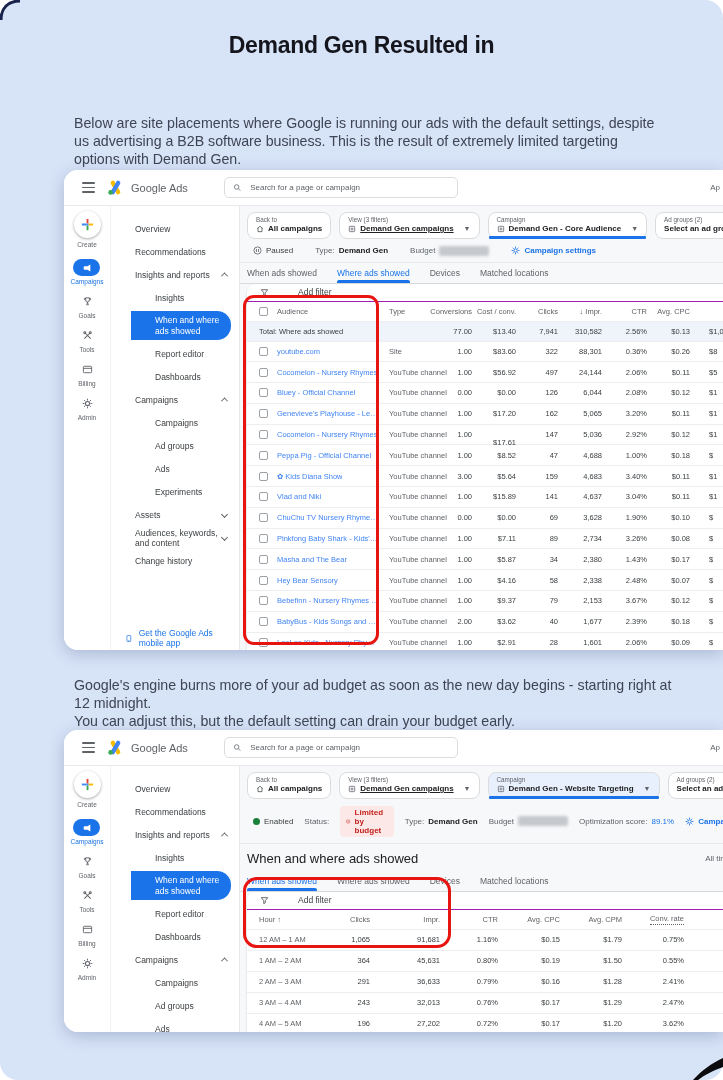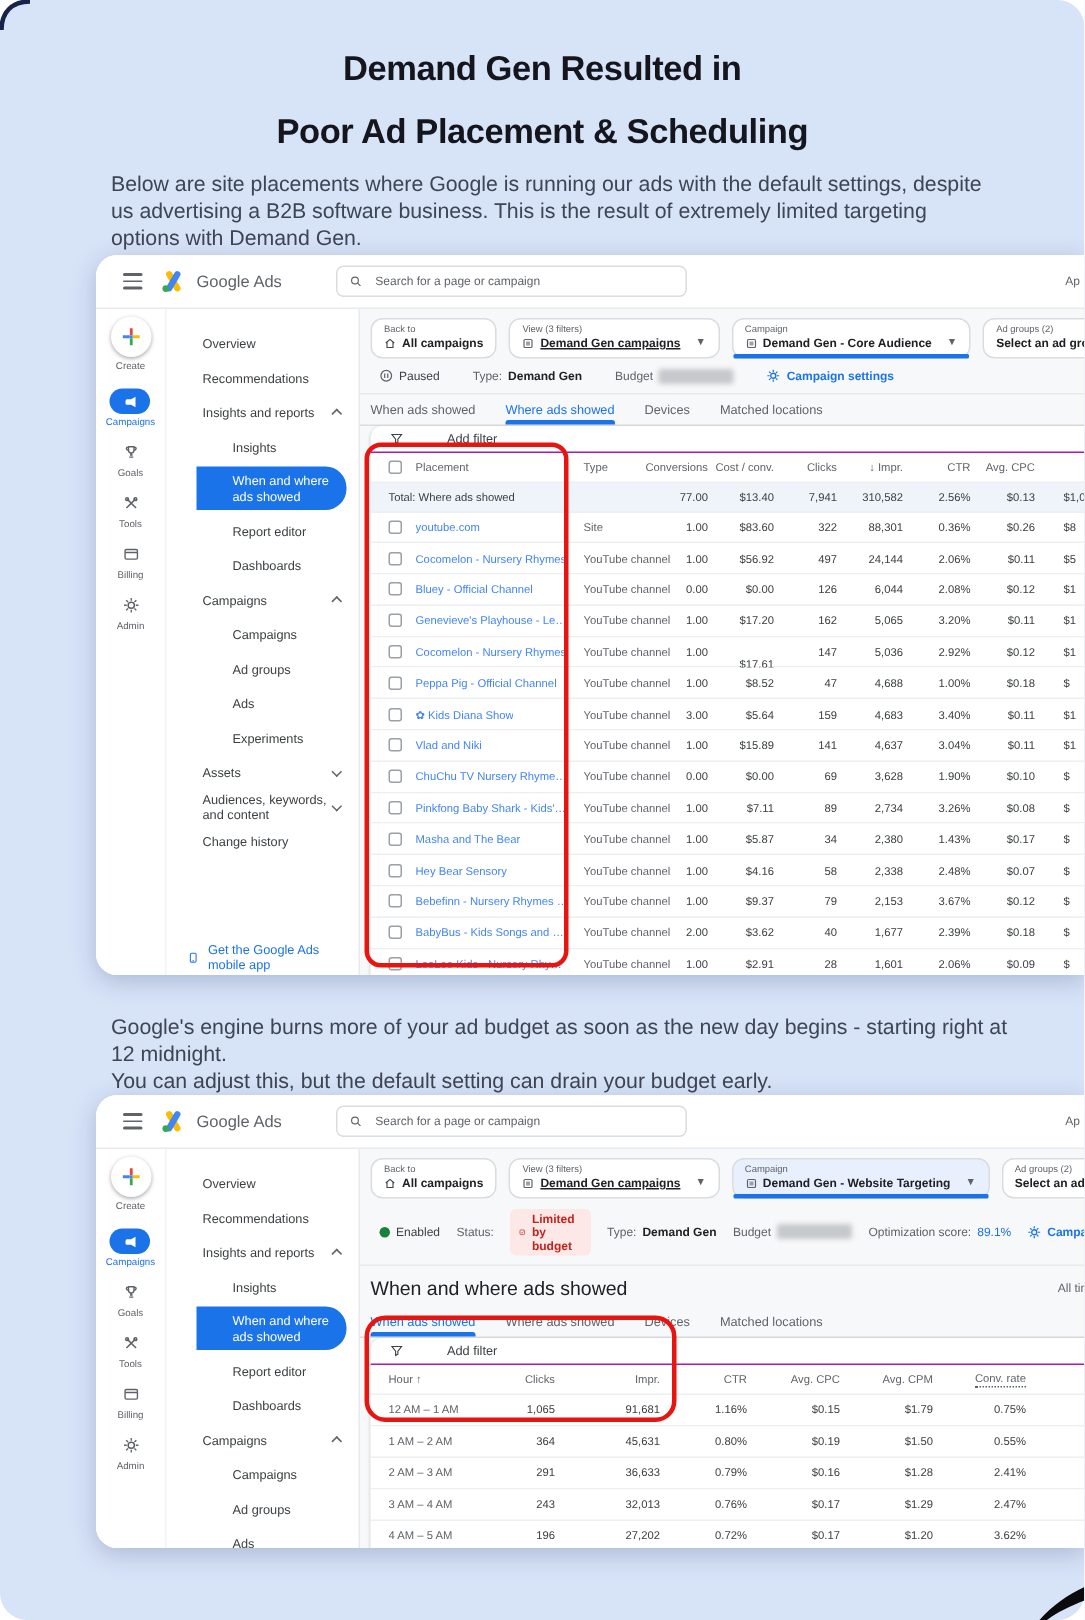--- a/index.html
+++ b/index.html
@@ -125,21 +125,21 @@
 </style>
 </head>
 <body>
 
 <div class="page">
   <div class="bg-blue"></div>
   <svg class="corner-tl" width="22" height="22">
     <path d="M1 20 C1 8 8 1 20 1" stroke="#18224a" stroke-width="3" fill="none"></path>
   </svg>
 
-  <h1 class="title"><span>Demand Gen Resulted in</span><br><span>Poor Ad Placement &amp; Scheduling</span></h1>
+  <h1 class="title"><span>Demand Gen Resulted in</span><br></h1>
   <p class="intro">Below are site placements where Google is running our ads with the default settings, despite us advertising a B2B software business. This is the result of extremely limited targeting options with Demand Gen.</p>
   <p class="note"><span>Google's engine burns more of your ad budget as soon as the new day begins - starting right at 12 midnight.</span><br><span>You can adjust this, but the default setting can drain your budget early.</span></p>
 
   <section class="shot" id="shot1">
     <div class="topbar">
       <div class="burger">
           <i></i>
           <i></i>
           <i></i>
         </div>
@@ -353,21 +353,21 @@
           <div class="filterrow">
             <svg width="9" height="9" viewBox="0 0 24 24">
                 <path d="M3.5 4.5h17L14 12.6v5.6l-4 2.3v-7.9L3.5 4.5z" fill="none" stroke="#3c4043" stroke-width="2"></path>
               </svg>
             <span>Add filter</span>
           </div>
           <div class="gtable g1">
               <div class="trow thead">
                 <div class="tcell a-l" style="width: 132px;">
                   <span class="cb"></span>
-                  <span>Placement</span>
+                  <span>Audience</span>
                 </div>
                 <div class="tcell a-l" style="width: 68px;">
                   <span>Type</span>
                 </div>
                 <div class="tcell a-r" style="width: 34px;">
                   <span>Conversions</span>
                 </div>
                 <div class="tcell a-r" style="width: 44px;">
                   <span>Cost / conv.</span>
                 </div>

